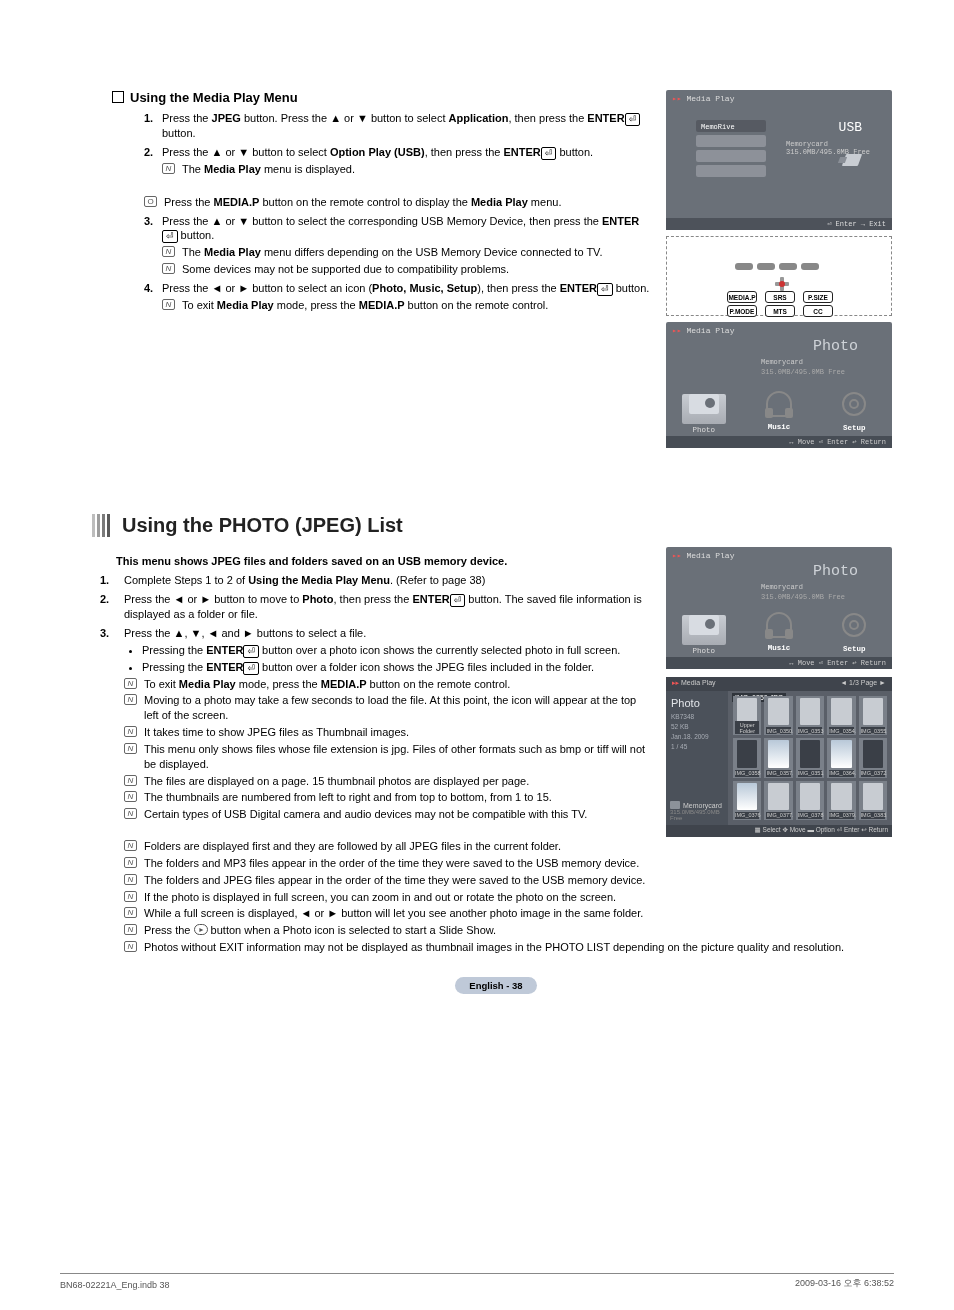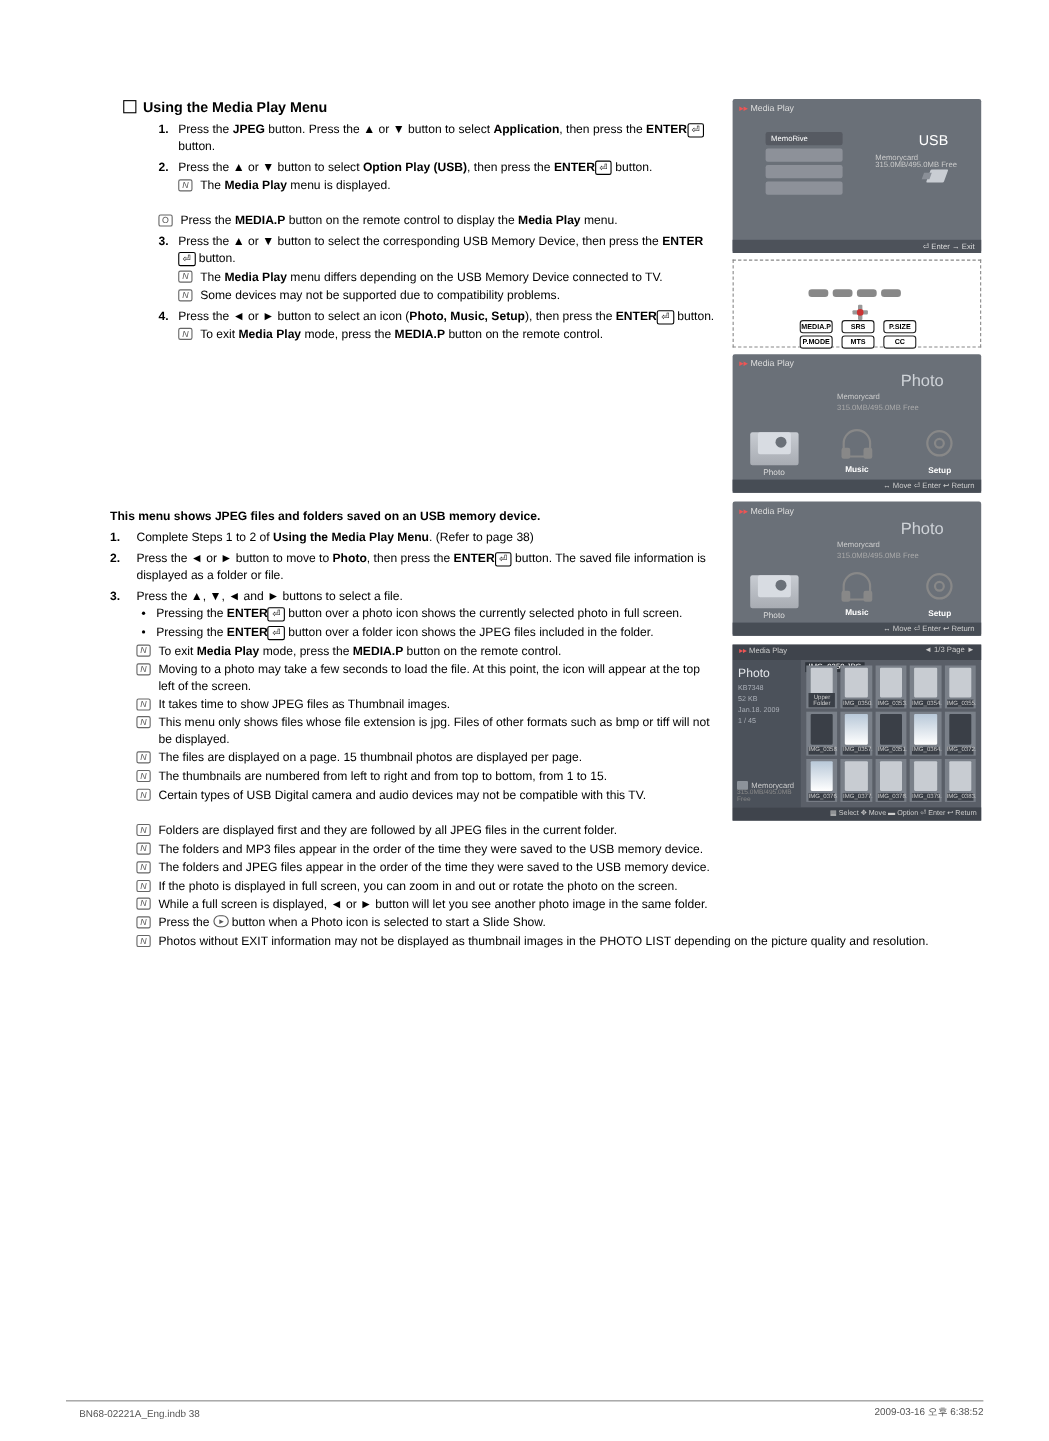--- a/index.html
+++ b/index.html
@@ -13,21 +13,21 @@
 .ol > li .num { position: absolute; left: 0; font-weight: bold; }
 .note { position: relative; padding-left: 20px; margin: 2px 0 2px 0; line-height: 1.35; }
 .note .n-icon { position: absolute; left: 0; top: 1px; width: 13px; height: 11px; border: 1px solid #666; border-radius: 2px; font-size: 8px; text-align: center; line-height: 10px; color: #555; font-style: italic; }
 .enter-icon { display:inline-block; border:1px solid #000; border-radius:2px; padding:0 3px; font-size:9px; line-height:11px; vertical-align:0; }
 .o-icon { position: absolute; left: 0; top: 1px; width: 13px; height: 11px; border: 1px solid #666; border-radius: 2px; font-size: 8px; text-align: center; line-height: 10px; color: #555; }
 .bullet-sub { list-style: disc; margin-left: 18px; }
 .bullet-sub li { margin: 2px 0; line-height: 1.35; }
 .row { display: flex; gap: 14px; }
 .left { flex: 1; }
 .right { width: 226px; flex-shrink:0; }
-.screen { background: #6a7078; border-radius: 2px; font-size: 8px; color: #ddd; position: relative; }
+.screen { background: #6a7078; border-radius: 2px; font-size: 8px; color: #ddd; position: relative; font-family: Liberation Mono, monospace; }
 .screen1 { height: 140px; margin-bottom: 6px; }
 .scr-hdr { padding: 4px 6px; font-size: 8px; color:#ddd; }
 .scr-hdr .dot { color:#e55; }
 .memlist { position:absolute; left:30px; top:30px; width:70px; }
 .memitem { background:#8d9199; border-radius:2px; padding:3px 5px 3px 5px; margin-bottom:3px; font-size:7px; color:#ccc; height:12px; }
 .memitem.sel { background:#565a62; color:#fff; }
 .usb-label { position:absolute; right:30px; top:30px; color:#fff; font-size:13px; }
 .usb-sub { position:absolute; right:22px; top:50px; color:#ccc; font-size:7px; }
 .usb-glyph { position:absolute; right:32px; top:60px; width:28px; height:20px; }
 .usb-glyph::before{content:'';position:absolute;right:0;top:4px;width:16px;height:12px;background:#c9cdd3;transform:skewX(-20deg);border-radius:1px;}
@@ -55,21 +55,21 @@
 .cam-icon{width:30px;height:20px;background:#d8dce2;margin:6px auto 0;border-radius:2px;position:relative;}
 .cam-icon::after{content:'';position:absolute;right:4px;top:4px;width:10px;height:10px;background:#6a7078;border-radius:50%;}
 .scr-ftr2 { position: absolute; bottom:0; left:0; right:0; background:#474d55; padding:2px 6px; font-size:7px; text-align:right; color:#ccc; }
 .h1-row { display:flex; align-items:stretch; margin: 58px 0 10px -8px; }
 .h1-bars { display:flex; margin-right:10px; }
 .h1-bars span { width:3px; background:#bdbdbd; margin-right:2px; }
 .h1-bars span:nth-child(2){background:#9c9c9c;}
 .h1-bars span:nth-child(3){background:#7b7b7b;}
 .h1-bars span:nth-child(4){background:#5a5a5a;}
 .h1 { font-size: 20px; font-weight: bold; color: #222; }
-.intro { font-weight: bold; margin: 8px 0 6px 0; font-size: 11px; }
+.intro { font-weight: bold; margin: 8px 0 6px 16px; font-size: 11px; }
 .ol2 { list-style: none; }
 .ol2 > li { margin-bottom: 4px; position: relative; padding-left: 24px; line-height: 1.35; }
 .ol2 > li .num { position: absolute; left: 0; font-weight: bold; }
 
 .screen-plist { height: 160px; background:#5a5f68; position:relative; font-size:7px; color:#ccc; }
 .pl-hdrbar { position:absolute; top:0;left:0;right:0;height:14px;background:#3f444c;padding:2px 6px;}
 .pl-hdrbar .r{position:absolute;right:6px;top:2px;}
 .pl-left { position:absolute; left:0; top:14px; bottom:12px; width:62px; background:#4b515a; padding:6px 5px;}
 .pl-title{color:#e3e6ea;font-size:11px;margin-bottom:4px;}
 .pl-meta{font-size:6.5px;color:#a8adb5;margin-bottom:3px;}
@@ -82,21 +82,21 @@
 .thumb .img{position:absolute;top:2px;left:4px;right:4px;bottom:10px;background:#c8ccd2;border-radius:1px;}
 .thumb.dark .img{background:#3a3f47;}
 .thumb.sky .img{background:linear-gradient(#b8c8d8,#fff);}
 .pl-ftr{position:absolute;bottom:0;left:0;right:0;height:12px;background:#3f444c;text-align:right;padding:1px 4px;font-size:6.5px;}
 .play-icon{display:inline-block;border:1px solid #555;border-radius:7px;padding:0 6px;vertical-align:-1px;position:relative;height:11px;}
 .play-icon::after{content:'';position:absolute;left:50%;top:50%;width:0;height:0;border-left:4px solid #555;border-top:2.5px solid transparent;border-bottom:2.5px solid transparent;transform:translate(-40%,-50%);}
 .continued { text-align:right; font-style:italic; color:#555; font-size:11px; margin-top:26px; }
 .page-num { text-align:center; margin-top:24px; }
 .page-num span { background:#bfc9d8; border-radius:10px; padding:3px 14px; font-size:9.5px; font-weight:bold; color:#000; }
 .footer-line { position:absolute; bottom:36px; left:60px; right:60px; border-top:0.5px solid #888; }
-.footer-txt { position:absolute; bottom:20px; left:72px; font-size:9px; color:#555; }
+.footer-txt { position:absolute; bottom:20px; left:60px; font-size:9px; color:#555; }
 .footer-txt-r { position:absolute; bottom:20px; right:60px; font-size:9px; color:#555; }
 .btn-group{position:absolute;left:68px;top:26px;width:90px;display:flex;gap:4px;}
 .color-btn{width:18px;height:7px;border-radius:3px;background:#888;}
 .nav-cross{position:absolute;left:108px;top:40px;width:14px;height:14px;}
 .nav-cross::before{content:'';position:absolute;left:5px;top:0;width:4px;height:14px;background:#999;border-radius:1px;}
 .nav-cross::after{content:'';position:absolute;top:5px;left:0;width:14px;height:4px;background:#999;border-radius:1px;}
 .nav-dot{position:absolute;left:112px;top:44px;width:6px;height:6px;background:#cc3333;border-radius:50%;z-index:2;}
 </style>
 </head>
 <body>
@@ -168,20 +168,29 @@
               </div><b style="color:#fff">Music</b></div>
           <div class="cat setup"><div class="cimg">
                 <div class="gear-icon"></div>
               </div><b style="color:#fff">Setup</b></div>
         </div>
         <div class="scr-ftr2">↔ Move   ⏎ Enter   ↩ Return</div>
       </div>
     </div>
   </div>
 
+  <div class="h1-row">
+    <div class="h1-bars">
+        <span></span>
+        <span></span>
+        <span></span>
+        <span></span>
+      </div>
+    <div class="h1">Using the PHOTO (JPEG) List</div>
+  </div>
 
   <div class="row">
     <div class="left">
       <div class="intro">This menu shows JPEG files and folders saved on an USB memory device.</div>
       <ol class="ol2" id="stepsB">
           <li><span class="num">1.</span>Complete Steps 1 to 2 of <b>Using the Media Play Menu</b>. (Refer to page 38)</li>
           <li><span class="num">2.</span>Press the ◄ or ► button to move to <b>Photo</b>, then press the <b>ENTER</b><span class="enter-icon">⏎</span> button. The saved file information is displayed as a folder or file.</li>
           <li><span class="num">3.</span>Press the ▲, ▼, ◄ and ► buttons to select a file.<ul class="bullet-sub">
               <li>Pressing the <b>ENTER</b><span class="enter-icon">⏎</span> button over a photo icon shows the currently selected photo in full screen.</li>
               <li>Pressing the <b>ENTER</b><span class="enter-icon">⏎</span> button over a folder icon shows the JPEG files included in the folder.</li>
@@ -296,17 +305,18 @@
   <div id="wideNotes" style="margin-left:24px;margin-top:2px;">
       <div class="note"><span class="n-icon">N</span>Folders are displayed first and they are followed by all JPEG files in the current folder.</div>
       <div class="note"><span class="n-icon">N</span>The folders and MP3 files appear in the order of the time they were saved to the USB memory device.</div>
       <div class="note"><span class="n-icon">N</span>The folders and JPEG files appear in the order of the time they were saved to the USB memory device.</div>
       <div class="note"><span class="n-icon">N</span>If the photo is displayed in full screen, you can zoom in and out or rotate the photo on the screen.</div>
       <div class="note"><span class="n-icon">N</span>While a full screen is displayed, ◄ or ► button will let you see another photo image in the same folder.</div>
       <div class="note"><span class="n-icon">N</span>Press the <span class="play-icon"></span> button when a Photo icon is selected to start a Slide Show.</div>
       <div class="note"><span class="n-icon">N</span>Photos without EXIT information may not be displayed as thumbnail images in the PHOTO LIST depending on the picture quality and resolution.</div>
     </div>
 
+  <div class="page-num"><span>English - 38</span></div>
 
   <div class="footer-line"></div>
   <div class="footer-txt">BN68-02221A_Eng.indb   38</div>
   <div class="footer-txt-r">2009-03-16   오후 6:38:52</div>
 </div>
 
 </body></html>

